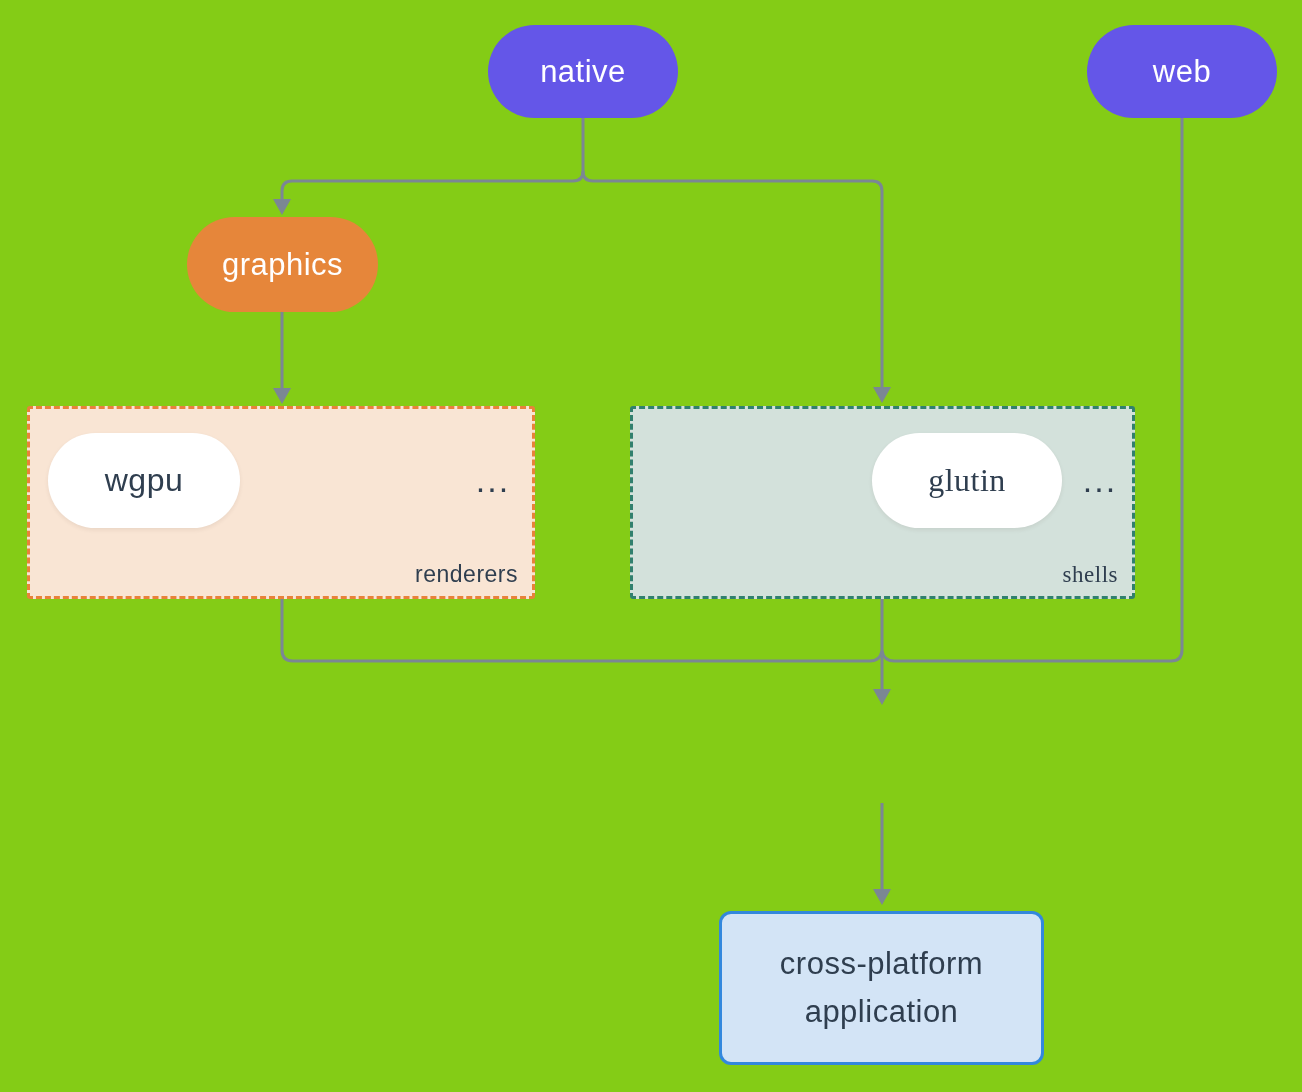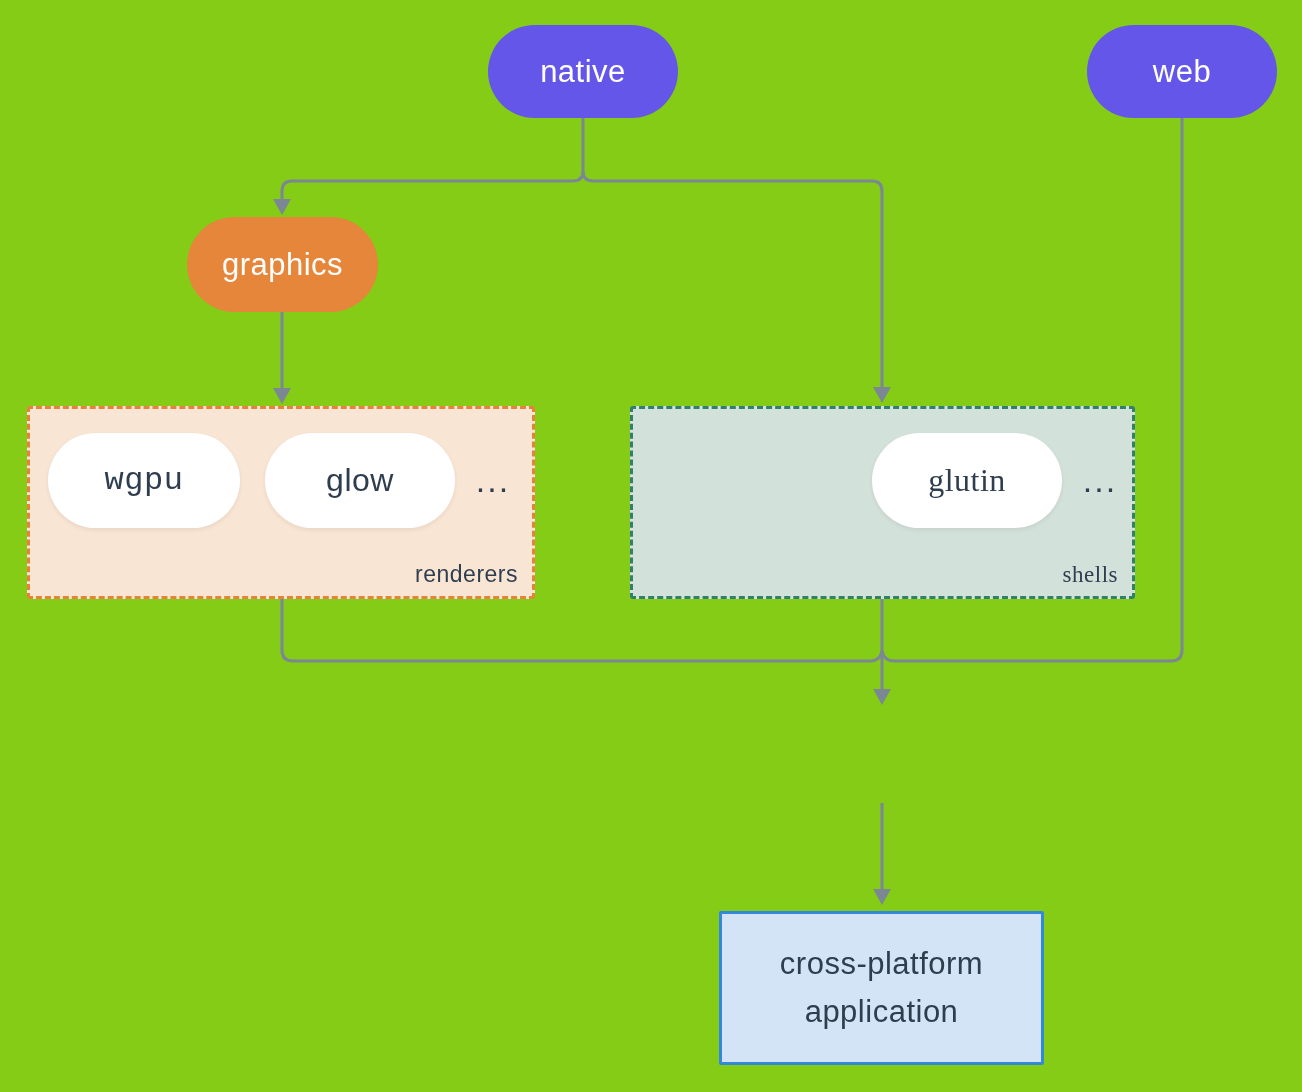--- a/index.html
+++ b/index.html
@@ -71,21 +71,21 @@
     color: #2f3e4f;
     font-size: 23px;
     letter-spacing: 0.5px;
   }
   .app-box {
     position: absolute;
     display: flex; align-items: center; justify-content: center;
     text-align: center;
     background: #d3e4f6;
     border: 3px solid #3388dd;
-    border-radius: 2px;
+    border-radius: 12px;
     color: #2f3e4f;
     font-size: 31px;
     line-height: 1.55;
     letter-spacing: 0.5px;
     padding: 10px 40px;
   }
 </style>
 </head>
 <body>
 
@@ -115,25 +115,22 @@
     <span>graphics</span>
   </div>
 
   <div class="node-pill node-web" style="left: 1087px; top: 25px; width: 190px; height: 93px; background-color: rgb(100, 86, 232); color: rgb(255, 255, 255);">
     <span>web</span>
   </div>
 
   <div class="group-box group-renderers" style="left: 27px; top: 406px; width: 508px; height: 193px; background-color: rgb(249, 229, 212); border-color: rgb(232, 130, 58);">
     <span class="group-label" style="color: rgb(47, 62, 79);">renderers</span>
   </div>
-  <div class="inner-pill" style="left: 48px; top: 433px; width: 192px; height: 95px; background-color: rgb(255, 255, 255); color: rgb(47, 62, 79); font-family: Liberation Mono, monospace;">
+  <div class="inner-pill" style="left: 48px; top: 433px; width: 192px; height: 95px; background-color: rgb(255, 255, 255); color: rgb(47, 62, 79);">
     <span>wgpu</span>
-  </div>
-  <div class="inner-pill" style="left: 265px; top: 433px; width: 190px; height: 95px; background-color: rgb(255, 255, 255); color: rgb(47, 62, 79);">
-    <span>glow</span>
   </div>
   <div class="ellipsis" style="left: 468px; top: 433px; width: 50px; height: 95px; color: rgb(47, 62, 79);">...</div>
 
   <div class="group-box group-shells" style="left: 630px; top: 406px; width: 505px; height: 193px; background-color: rgb(211, 225, 219); border-color: rgb(49, 128, 110);">
     <span class="group-label" style="color: rgb(47, 62, 79); font-family: Liberation Serif, serif;">shells</span>
   </div>
   <div class="inner-pill" style="left: 872px; top: 433px; width: 190px; height: 95px; background-color: rgb(255, 255, 255); color: rgb(47, 62, 79); font-family: Liberation Serif, serif;">
     <span>glutin</span>
   </div>
   <div class="ellipsis" style="left: 1075px; top: 433px; width: 50px; height: 95px; color: rgb(47, 62, 79);">...</div>

